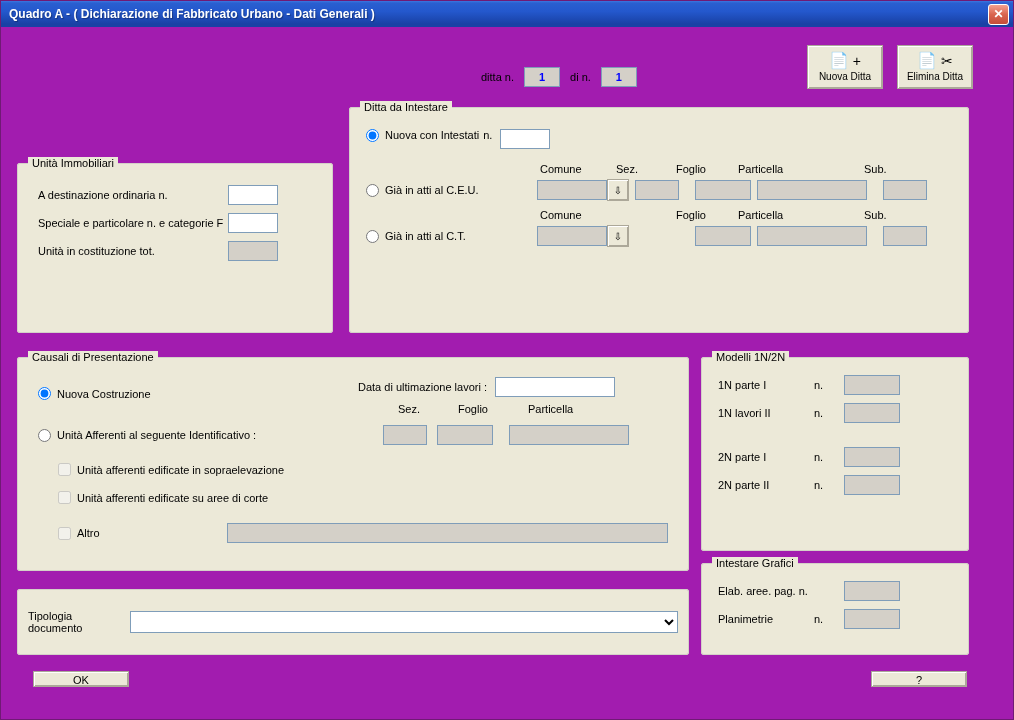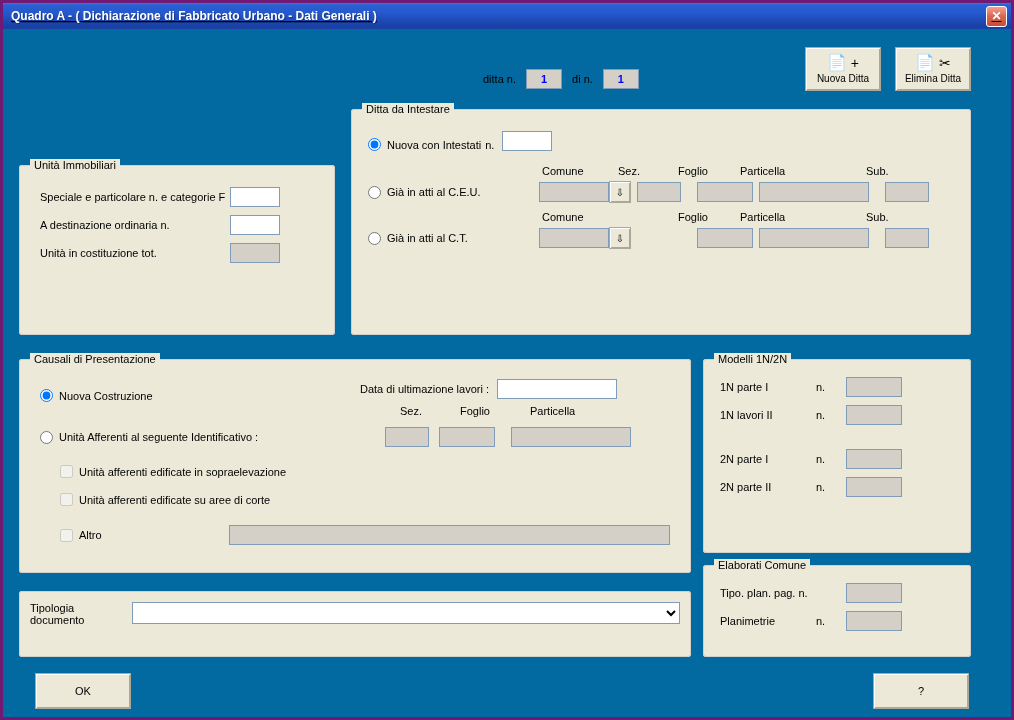--- a/index.html
+++ b/index.html
@@ -1,30 +1,30 @@
 <!DOCTYPE html>
 <html><head>
 <meta charset="utf-8">
 <style>
 * { box-sizing: border-box; }
 body { margin: 0; padding: 0; font-family: "Tahoma", "MS Sans Serif", sans-serif; font-size: 11px; background: #ece9d8; }
-.window { width: 1014px; height: 720px; border: 3px solid #701a75; background: #0369a1; position: relative; text-decoration: underline; }
+.window { width: 1014px; height: 720px; border: 1px solid #701a75; background: #a21caf; position: relative; }
 .titlebar { height: 26px; background: linear-gradient(to bottom, #3b77e0 0%, #2a5fd0 8%, #2458cd 40%, #1941a5 88%, #1941a5 100%); display: flex; align-items: center; padding: 0 4px; color: #fff; font-weight: bold; font-size: 12px; }
 .titlebar .title { flex: 1; padding-left: 4px; text-shadow: 1px 1px 1px rgba(0,0,0,0.3); }
 .close-btn { width: 21px; height: 21px; background: linear-gradient(to bottom, #f4a090, #d9654f 50%, #c54d3a); border: 1px solid #fff; border-radius: 3px; color: #fff; font-weight: bold; display: flex; align-items: center; justify-content: center; cursor: pointer; font-size: 12px; }
 .content { position: absolute; top: 26px; left: 0; right: 0; bottom: 0; padding: 12px; }
 fieldset { border: 1px solid #d4d0c8; border-radius: 3px; margin: 0; padding: 10px; background: #ece9d8; position: absolute; }
 legend { font-size: 11px; color: #000; padding: 0 4px; background: #ece9d8; }
 .row { display: flex; align-items: center; margin-bottom: 8px; }
 label.lbl { font-size: 11px; color: #000; }
 input.text { border: 1px solid #7f9db9; background: #fff; height: 20px; padding: 2px 4px; font-size: 11px; }
 input.text.readonly { background: #d4d0c8; color: #000; }
 input.text.blue { text-align: center; color: blue; font-weight: bold; }
 input[type=radio], input[type=checkbox] { margin: 0 6px 0 0; vertical-align: middle; }
-.btn { background: #ece9d8; border: 1px solid #aca899; box-shadow: inset 1px 1px 0 #fff, inset -1px -1px 0 #aca899; height: 36px; padding: 2px 24px; font-size: 11px; cursor: pointer; }
+.btn { background: #ece9d8; border: 1px solid #aca899; box-shadow: inset 1px 1px 0 #fff, inset -1px -1px 0 #aca899; height: 16px; padding: 2px 24px; font-size: 11px; cursor: pointer; }
 .icon-btn { width: 76px; height: 44px; background: #ece9d8; border: 1px solid #aca899; box-shadow: inset 1px 1px 0 #fff, inset -1px -1px 0 #aca899; display: inline-flex; flex-direction: column; align-items: center; justify-content: center; cursor: pointer; font-size: 10px; gap: 2px; }
 .icon-btn .ico { font-size: 16px; display: flex; gap: 4px; align-items: center; line-height: 1; }
 select.combo { border: 1px solid #7f9db9; background: #fff; height: 22px; font-size: 11px; }
 .disabled { color: #aca899; }
 .arrow-btn { width: 22px; height: 22px; border: 1px solid #aca899; background: #ece9d8; box-shadow: inset 1px 1px 0 #fff, inset -1px -1px 0 #aca899; cursor: pointer; display: inline-flex; align-items: center; justify-content: center; font-size: 10px; padding:0; }
 </style>
 </head>
 <body>
 
 <div class="window">
@@ -51,38 +51,38 @@
       <div class="icon-btn">
         <div class="ico">📄<span style="font-size:14px;">✂</span></div>
         <div>Elimina Ditta</div>
       </div>
     </div>
 
     <fieldset style="left:16px; top:130px; width:316px; height:176px;">
       <legend>Unità Immobiliari</legend>
       <div style="padding:6px 10px;">
         <div class="row" style="align-items:center;">
+          <label class="lbl" style="width:190px;">A destinazione ordinaria  n.</label>
+          <input class="text" style="width: 50px;" value="">
+        </div>
+        <div class="row" style="align-items:center;">
           <label class="lbl" style="width:190px;">Speciale e particolare     n. e categorie F</label>
           <input class="text" style="width: 50px;" value="">
         </div>
         <div class="row" style="align-items:center;">
-          <label class="lbl" style="width:190px;">A destinazione ordinaria  n.</label>
-          <input class="text" style="width: 50px;" value="">
-        </div>
-        <div class="row" style="align-items:center;">
           <label class="lbl" style="width:190px;">Unità in costituzione      tot.</label>
           <input class="text readonly" style="width: 50px;" readonly="" value="">
         </div>
       </div>
     </fieldset>
 
     <fieldset style="left:348px; top:74px; width:620px; height:232px;">
       <legend>Ditta da Intestare</legend>
 
-      <div class="row" style="margin:6px 0 14px 6px; align-items:flex-end;">
+      <div class="row" style="margin:6px 0 14px 6px; align-items:flex-start;">
         <input type="radio" name="ditta" checked="" style="">
         <label class="lbl">Nuova con Intestati</label>
         <label class="lbl" style="margin:0 8px 0 4px;">n.</label>
         <input class="text" style="width: 50px;" value="">
       </div>
 
       <div style="margin-left:6px;">
         <div style="display:flex; gap:0; margin-left:174px; margin-bottom:4px;">
           <label class="lbl" style="width:76px;">Comune</label>
           <label class="lbl" style="width:60px;">Sez.</label>
@@ -159,21 +159,21 @@
         <label class="lbl disabled">Unità afferenti edificate su aree di corte</label>
       </div>
       <div style="position:absolute; left:40px; top:160px; display:flex; align-items:center; width:610px;">
         <input type="checkbox" disabled="" style="">
         <label class="lbl disabled" style="width:150px;">Altro</label>
         <input class="text readonly" style="flex: 1 1 0%;" readonly="" value="">
       </div>
     </fieldset>
 
     <fieldset style="left:16px; top:562px; width:672px; height:66px;">
-      <div style="display:flex; gap:12px; height:100%;">
+      <div style="display:flex; align-items:center; gap:12px; height:100%;">
         <label class="lbl" style="width:90px;">Tipologia documento</label>
         <select class="combo" style="flex:1;"><option></option></select>
       </div>
     </fieldset>
 
     <fieldset style="left:700px; top:324px; width:268px; height:200px;">
       <legend>Modelli 1N/2N</legend>
       <div style="padding:2px 6px;">
         <div class="row">
             <label class="lbl" style="width:96px;">1N parte I</label>
@@ -193,24 +193,24 @@
           </div>
         <div class="row">
             <label class="lbl" style="width:96px;">2N parte II</label>
             <label class="lbl" style="width:30px;">n.</label>
             <input class="text readonly" style="width: 56px;" readonly="" value="">
           </div>
       </div>
     </fieldset>
 
     <fieldset style="left:700px; top:530px; width:268px; height:98px;">
-      <legend>Elaborati Comune</legend>
+      <legend>Intestare Grafici</legend>
       <div style="padding:2px 6px;">
         <div class="row">
-            <label class="lbl" style="width:126px;">Tipo. plan. pag. n.</label>
+            <label class="lbl" style="width:126px;">Elab. aree. pag. n.</label>
             <input class="text readonly" style="width: 56px;" readonly="" value="">
           </div>
         <div class="row">
             <label class="lbl" style="width:96px;">Planimetrie</label>
             <label class="lbl" style="width:30px;">n.</label>
             <input class="text readonly" style="width: 56px;" readonly="" value="">
           </div>
       </div>
     </fieldset>
 

